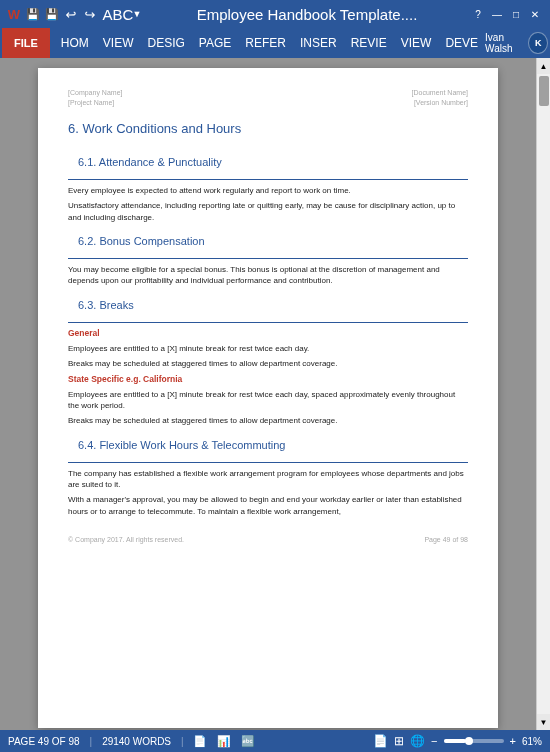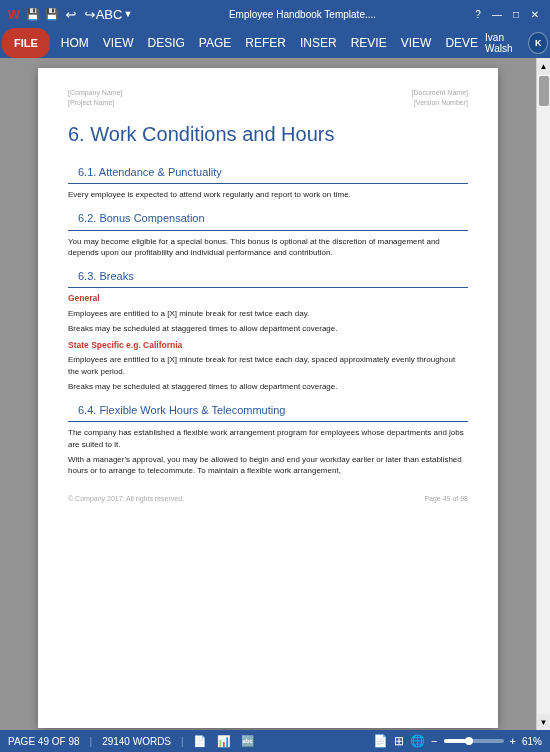--- a/index.html
+++ b/index.html
@@ -35,21 +35,21 @@
       height: 16px;
       display: flex;
       align-items: center;
       justify-content: center;
       font-size: 11px;
       cursor: pointer;
     }
     .title-bar-title {
       flex: 1;
       text-align: center;
-      font-size: 10px;
+      font-size: 15px;
       color: white;
     }
     .window-controls {
       display: flex;
       gap: 1px;
     }
     .win-btn {
       width: 18px;
       height: 16px;
       display: flex;
@@ -75,21 +75,20 @@
       background: #c0392b;
       color: white;
       padding: 4px 12px;
       font-size: 11px;
       font-weight: bold;
       cursor: pointer;
       height: 100%;
       display: flex;
       align-items: center;
       margin-right: 4px;
-      border-radius: 13px;
     }
     .ribbon-tab {
       color: white;
       font-size: 12px;
       padding: 4px 7px;
       cursor: pointer;
       height: 100%;
       display: flex;
       align-items: center;
     }
@@ -183,31 +182,31 @@
       margin-bottom: 12px;
     }
     .page-meta-left, .page-meta-right {
       display: flex;
       flex-direction: column;
     }
 
     
     .h1 {
       color: #2b579a;
-      font-size: 20px;
+      font-size: 13px;
       font-weight: normal;
       margin-bottom: 10px;
       padding-bottom: 4px;
     }
     .h2 {
       color: #2b579a;
       font-size: 11px;
       font-weight: normal;
       border-bottom: 1px solid #2b579a;
-      padding: 3px 0 3px 10px;
+      padding: 3px 0 9px 10px;
       margin: 8px 0 5px 0;
       display: flex;
       align-items: center;
       gap: 10px;
     }
     .h3 {
       color: #c0392b;
       font-size: 8.5px;
       font-weight: bold;
       margin: 5px 0 3px 0;
@@ -276,21 +275,21 @@
 </head>
 <body>
 
 <div id="title-bar">
   <div class="title-bar-icons">
     <span class="tb-icon" style="color:#c0392b; font-weight:bold; font-size:13px;">W</span>
     <span class="tb-icon">💾</span>
     <span class="tb-icon">💾</span>
     <span class="tb-icon" style="font-size:13px;">↩</span>
     <span class="tb-icon" style="font-size:13px;">↪</span>
-    <span class="tb-icon" style="font-size:13px;">ABC</span>
+    <span class="tb-icon" style="font-size:15px;margin-left:9px;">ABC</span>
     <span class="tb-icon" style="font-size:9px;">▼</span>
   </div>
   <div class="title-bar-title">Employee Handbook Template....</div>
   <div class="window-controls">
     <span class="win-btn">?</span>
     <span class="win-btn">—</span>
     <span class="win-btn">□</span>
     <span class="win-btn close">✕</span>
   </div>
 </div>
@@ -330,20 +329,21 @@
           <span>[Version Number]</span>
         </div>
       </div>
 
       <div class="h1">6.   Work Conditions and Hours</div>
 
       <div class="h2">
         <span>6.1.     Attendance &amp; Punctuality</span>
       </div>
       <p class="para">Every employee is expected to attend work regularly and report to work on time.</p>
+      <p class="para">Unsatisfactory attendance, including reporting late or quitting early, may be cause for disciplinary action, up to and including discharge.</p>
 
       <div class="h2">
         <span>6.2.     Bonus Compensation</span>
       </div>
       <p class="para">You may become eligible for a special bonus. This bonus is optional at the discretion of management and depends upon our profitability and individual performance and contribution.</p>
 
       <div class="h2">
         <span>6.3.     Breaks</span>
       </div>
       <div class="h3">General</div>

